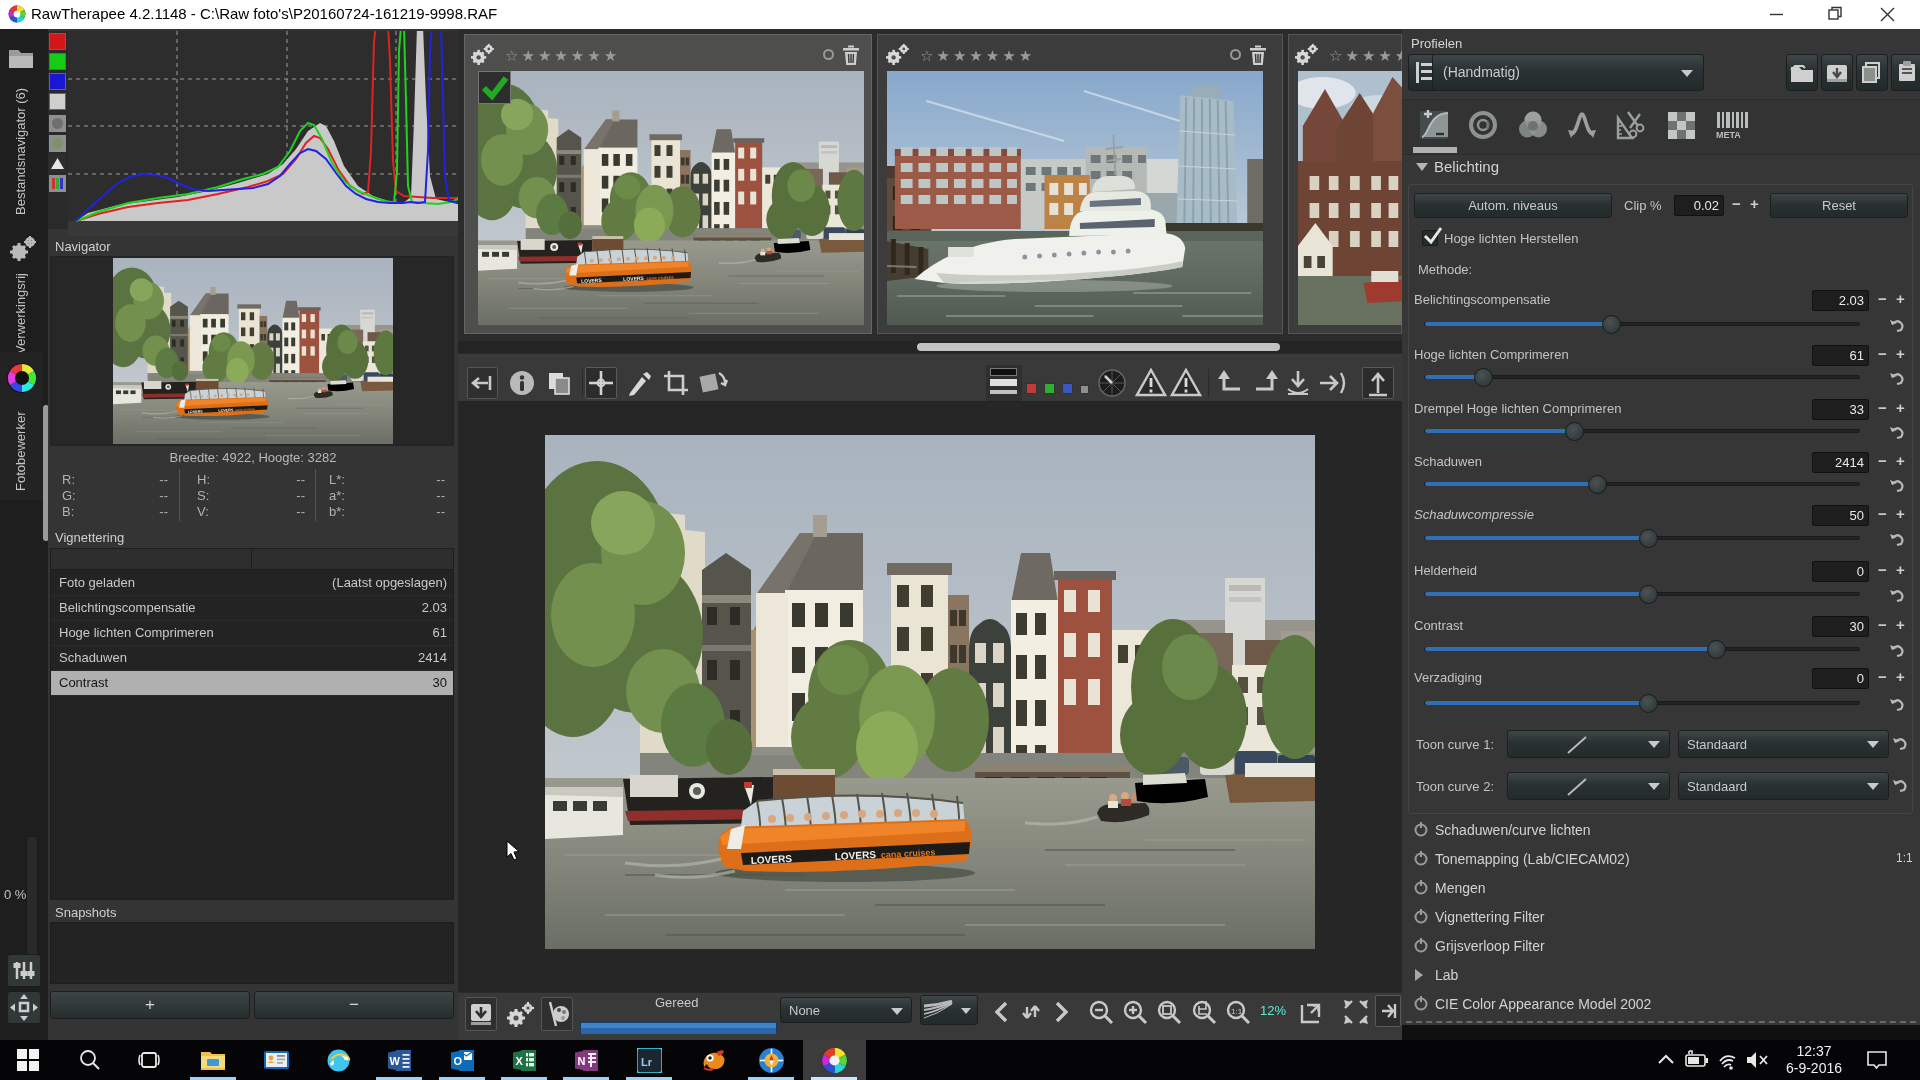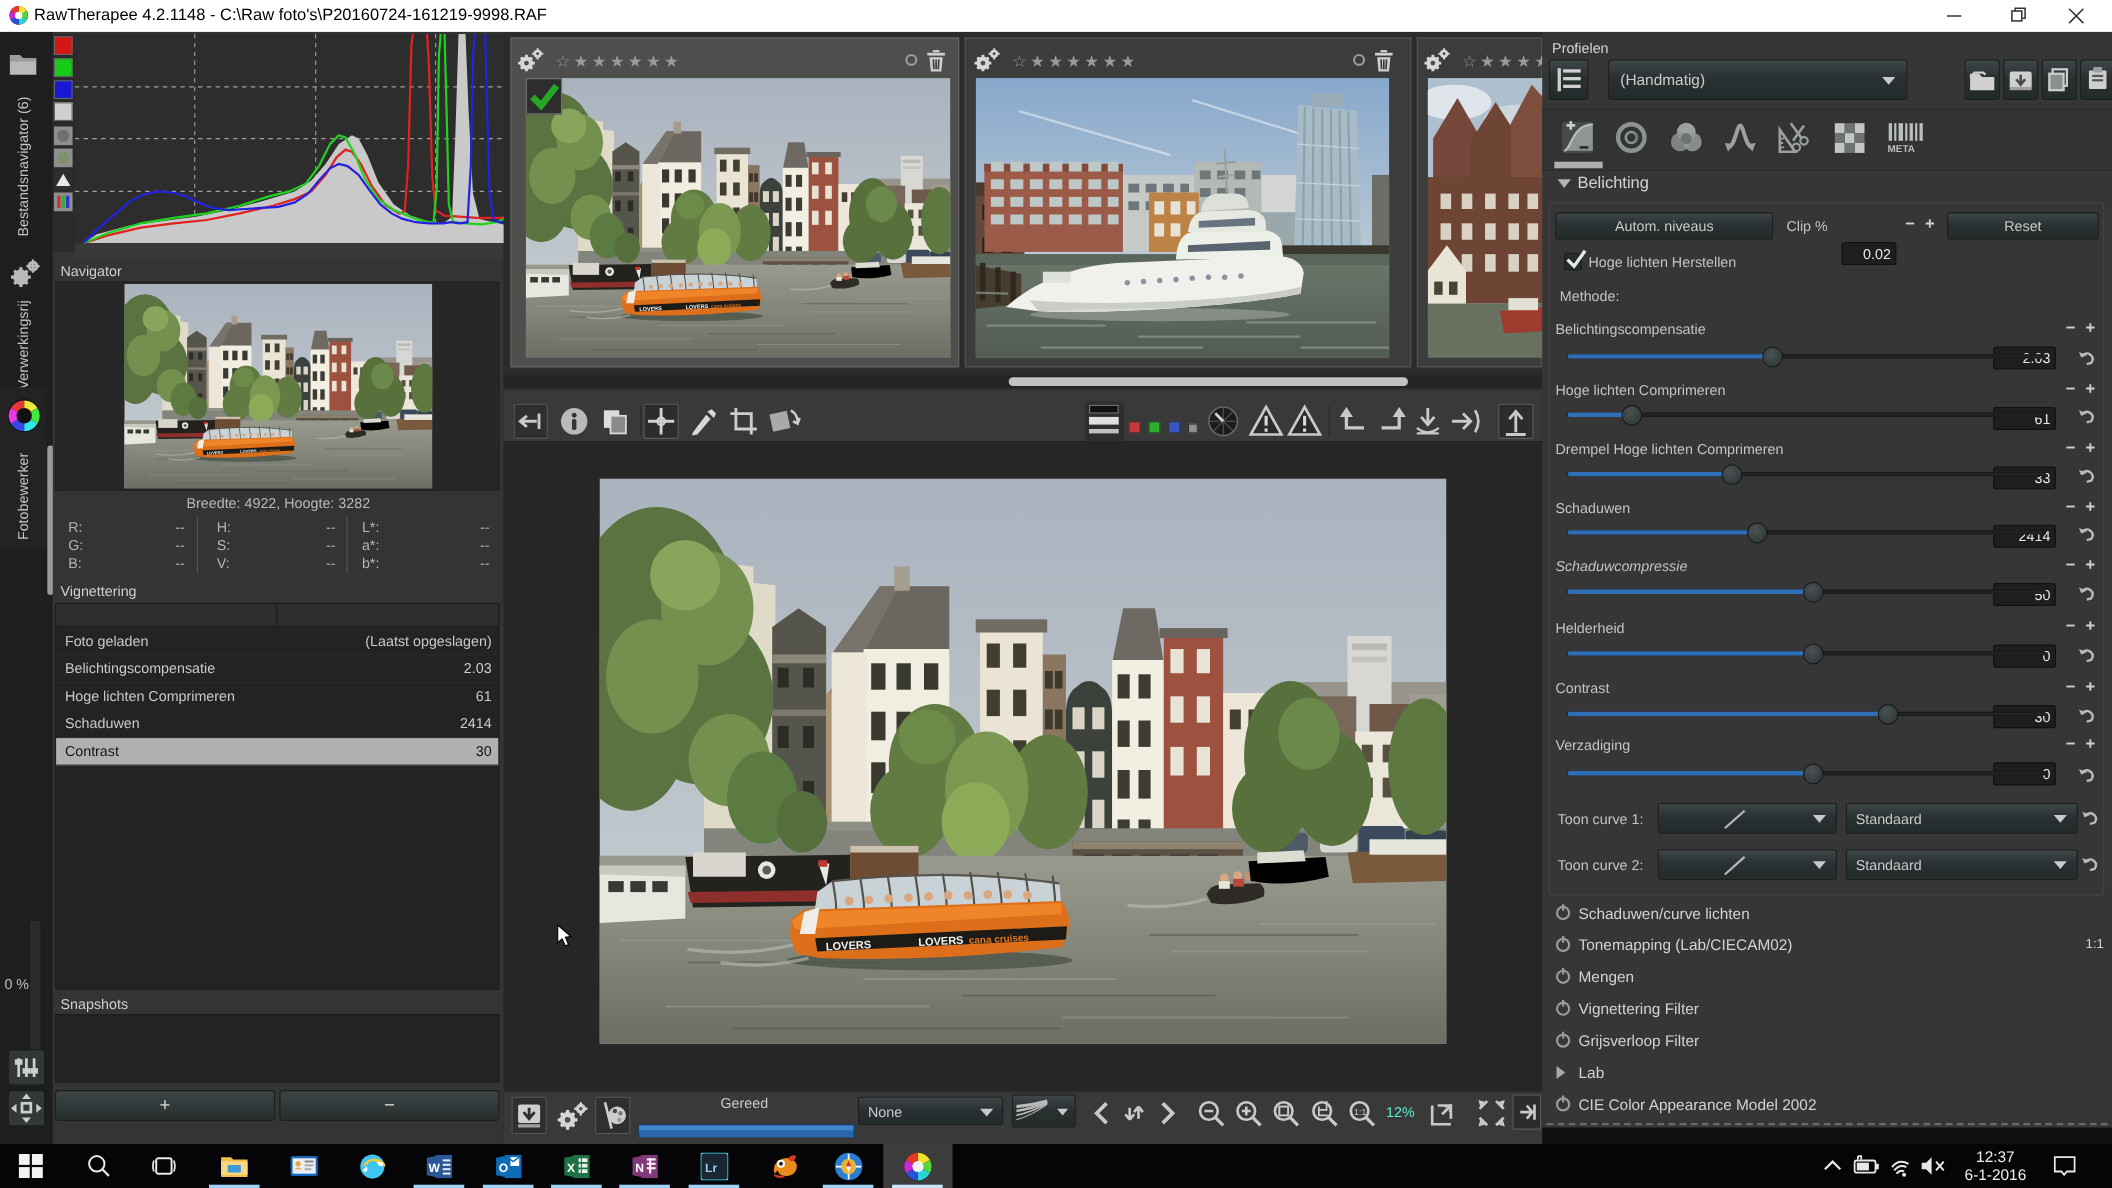--- a/index.html
+++ b/index.html
@@ -34,21 +34,21 @@
   .starrow { font-size:15px; color:#9a9a9a; letter-spacing:3px; }
 
   
   #rightpanel { position:absolute; left:1402px; top:0; width:518px; height:1011px; background:#363636; }
 
   .rtbtn { position:absolute; border-radius:3px; border:1px solid #1c1f1f;
            background:linear-gradient(#3e4647,#2a3132 45%,#232a2a); }
   .rtlabel { position:absolute; color:#c3c3c3; font-size:13px; white-space:nowrap; }
   .boldlabel { position:absolute; color:#d2d2d2; font-size:14px; font-weight:normal; white-space:nowrap; }
   .valbox { position:absolute; background:#1e1e1e; border:1px solid #111; border-radius:2px;
-            color:#e8e8e8; font-size:13px; text-align:right; padding-right:4px;margin-top:25px; }
+            color:#e8e8e8; font-size:13px; text-align:right; padding-right:4px; }
   .minus { position:absolute; color:#cfcfcf; font-weight:bold; font-size:15px; }
   .plus  { position:absolute; color:#cfcfcf; font-weight:bold; font-size:15px; }
   .sldtrack { position:absolute; height:4px; background:#232323; border:1px solid #1a1a1a; border-radius:2px; }
   .sldfill  { position:absolute; height:4px; background:#2f6fb8; border-radius:2px; }
   .sldknob  { position:absolute; width:19px; height:19px; border-radius:50%;
               background:radial-gradient(circle at 40% 35%, #4a5253, #343b3c 70%, #272d2e);
               border:1px solid #171b1b; }
   .hrow { position:absolute; left:0; width:402px; height:25px; color:#c9c9c9; font-size:13px;
           border-bottom:1px solid #2a2a2a; }
   .hrow span { position:absolute; left:8px; top:4px; }
@@ -496,21 +496,21 @@
       <div class="rtlabel" style="left:9px;top:7px;color:#d5d5d5;">Profielen</div>
 
       <div class="rtbtn" style="left:6px;top:25px;width:36px;height:37px;">
         <svg width="34" height="35" viewBox="0 0 34 35">
           <rect x="7" y="7" width="3" height="21" fill="#cfcfcf"></rect>
           <rect x="12" y="8" width="16" height="3" fill="#cfcfcf"></rect>
             <rect x="12" y="15" width="16" height="3" fill="#cfcfcf"></rect>
             <rect x="12" y="22" width="16" height="3" fill="#cfcfcf"></rect>
         </svg>
       </div>
-      <div class="rtbtn" style="left:60px;top:25px;width:272px;height:37px;">
+      <div class="rtbtn" style="left:30px;top:25px;width:272px;height:37px;">
         <div class="abs" style="left:10px;top:9px;color:#cbcbcb;font-size:14px;">(Handmatig)</div>
         <div class="abs" style="right:10px;top:15px;width:0;height:0;border-left:6px solid transparent;border-right:6px solid transparent;border-top:7px solid #c9c9c9;"></div>
       </div>
       <div class="rtbtn" style="left:384px;top:25px;width:32px;height:37px;">
         <svg width="30" height="35" viewBox="0 0 30 35">
             <path d="M4 12 h8 l3 3 h11 v12 h-22 z" fill="#cfcfcf"></path>
             <path d="M4 15 l4 -4 h8 l2 2" fill="none" stroke="#cfcfcf" stroke-width="2"></path>
           </svg>
       </div>
       <div class="rtbtn" style="left:419px;top:25px;width:32px;height:37px;">
@@ -958,21 +958,21 @@
         <path d="M6 15 Q11 9 17 12" stroke-width="1.8"></path>
         <path d="M8 18 Q11.5 14 15 16" stroke-width="1.8"></path>
       </g>
       <circle cx="15" cy="19" r="1.8" fill="#e8e8e8"></circle>
     </svg>
     <svg class="abs" style="left:1744px;top:10px" width="26" height="20" viewBox="0 0 26 20">
       <path d="M3 7 h4 l5 -5 v16 l-5 -5 h-4 z" fill="#e8e8e8"></path>
       <path d="M16 6 l7 8 M23 6 l-7 8" stroke="#e8e8e8" stroke-width="1.8"></path>
     </svg>
     <div class="abs" style="left:1786px;top:3px;width:56px;color:#f0f0f0;font-size:14px;text-align:center;">12:37</div>
-    <div class="abs" style="left:1772px;top:20px;width:84px;color:#f0f0f0;font-size:14px;text-align:center;">6-1-2016</div>
+    <div class="abs" style="left:1772px;top:20px;width:84px;color:#f0f0f0;font-size:14px;text-align:center;">6-9-2016</div>
     <svg class="abs" style="left:1866px;top:10px" width="22" height="20" viewBox="0 0 22 20">
       <path d="M2 2 h18 v13 h-7 l-2.5 3 l-2.5 -3 h-6 z" stroke="#e8e8e8" stroke-width="1.6" fill="none"></path>
     </svg>
   </div>
 
   <svg width="0" height="0" style="position:absolute">
     <defs>
       <linearGradient id="skyg" x1="0" y1="0" x2="0" y2="1">
         <stop offset="0" stop-color="#a9b3be"></stop>
           <stop offset="0.75" stop-color="#c3cacf"></stop>

